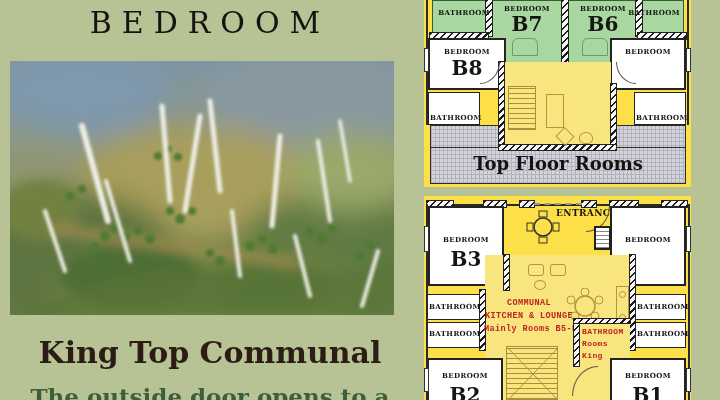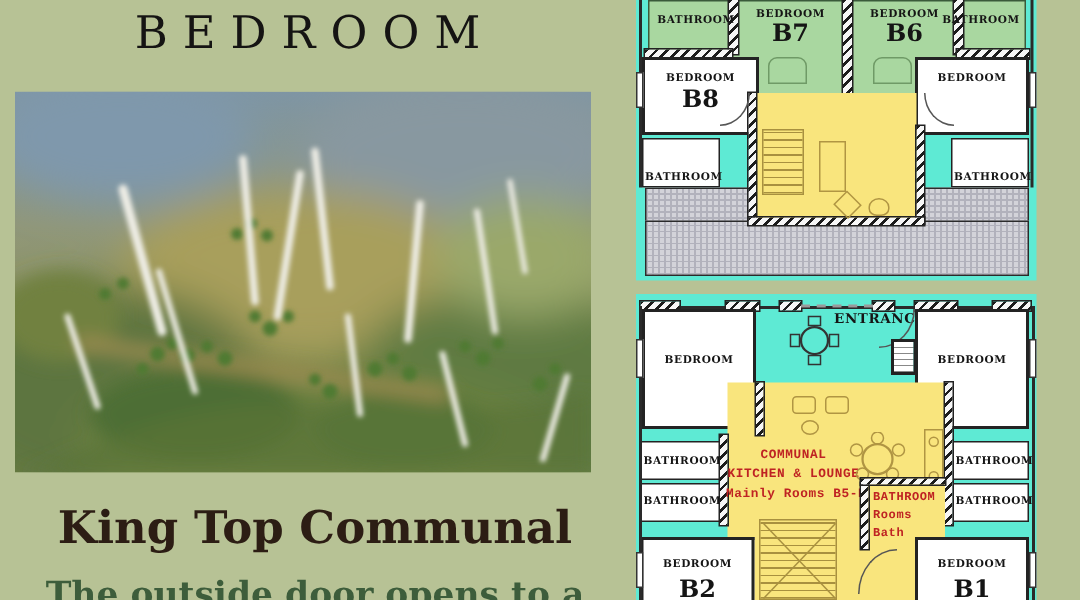--- a/index.html
+++ b/index.html
@@ -11,34 +11,34 @@
   
   .chalet-title { left:0; top:5px; width:420px; text-align:center;
     font-size:30px; font-weight:500; letter-spacing:10px; color:#151413; }
   .photo { left:10px; top:61px; width:384px; height:254px; overflow:hidden; }
   .king-heading { left:0; top:335px; width:420px; text-align:center;
     font-size:30px; font-weight:bold; color:#2c1d14; }
   .balcony-caption { left:0; top:383px; width:420px; text-align:center;
     font-size:23px; font-weight:bold; color:#3d5d3b; }
 
   
-  .plan { background:#5eead4; }
+  .plan { background:#fde047; }
   .hatch { background:repeating-linear-gradient(135deg,#1c1c1c 0 1.8px,#f6f6f6 1.8px 5px);
     outline:1px solid #222; }
   .grid-gray { background-color:#d3d3d9;
     background-image:repeating-linear-gradient(0deg,#b2b2bc 0 1px,transparent 1px 4px),
                      repeating-linear-gradient(90deg,#b2b2bc 0 1px,transparent 1px 4px);
     border:1.5px solid #2b2b2b; }
   .groom { background:#a9d7a0; border:1px solid #3a5a3a; }
   .wroom { background:#fff; border:2px solid #232323; }
   .yellow { background:#f9e57d; }
   .ylabel { background:#fceb90; }
   .rm  { font-weight:bold; font-size:7px; letter-spacing:.4px; color:#151515;
     text-align:center; line-height:1; white-space:nowrap; }
-  .rnum { font-weight:bold; font-size:16px; color:#151515; text-align:center; line-height:1; }
+  .rnum { font-weight:bold; font-size:20px; color:#151515; text-align:center; line-height:1; }
   .red { color:#bf2323;font-family:Liberation Mono, monospace; }
   .caption-band { font-weight:bold; font-size:18px; color:#131313; text-align:center; }
   .stairs { background:repeating-linear-gradient(0deg,#a8903f 0 1px,transparent 1px 5px);
     border:1px solid #a8903f; }
   .furn { border:1.2px solid #b09543; background:transparent; }
   .arc { border:1px solid #555; background:transparent; }
   .dash { border-top:2px dashed #9a9a9a; }
   .thinwall { background:#2a2a2a; }
   .win { background:#fff; border:1px solid #333; }
 </style>
@@ -173,20 +173,21 @@
   <div class="abs hatch" style="left:75px; top:145px; width:117px; height:5px;"></div>
 
   <div class="abs stairs" style="left:84px; top:86px; width:28px; height:44px;"></div>
   <div class="abs furn" style="left:122px; top:94px; width:18px; height:34px;"></div>
   <div class="abs furn" style="left:134px; top:130px; width:14px; height:13px; transform:rotate(45deg);"></div>
   <div class="abs furn" style="left:155px; top:132px; width:14px; height:12px; border-radius:50% 50% 40% 40%;"></div>
 
   <div class="abs arc" style="left:56px; top:62px; width:20px; height:22px; border-radius:0 0 100% 0; border-top:none; border-left:none;"></div>
   <div class="abs arc" style="left:192px; top:62px; width:20px; height:22px; border-radius:0 0 0 100%; border-top:none; border-right:none;"></div>
 
+  <div class="abs caption-band" style="left:6px; top:153px; width:256px;">Top Floor Rooms</div>
 
   <div class="abs thinwall" style="left:2px; top:0; width:2px; height:125px;"></div>
   <div class="abs thinwall" style="left:263px; top:0; width:2px; height:125px;"></div>
   <div class="abs win" style="left:0; top:48px; width:5px; height:24px;"></div>
   <div class="abs win" style="left:262px; top:48px; width:5px; height:24px;"></div>
 </div>
 
 <div class="abs plan" style="left:424px; top:196px; width:267px; height:204px;">
 
   <div class="abs thinwall" style="left:2px; top:8px; width:263px; height:1.5px;"></div>
@@ -210,20 +211,21 @@
   </div>
 
   <div class="abs arc" style="left:58px; top:10px; width:22px; height:24px; border-radius:0 0 0 100%; border-top:none; border-right:none;"></div>
   <div class="abs arc" style="left:162px; top:10px; width:24px; height:26px; border-radius:0 0 100% 0; border-top:none; border-left:none;"></div>
 
   <div class="abs" style="left:170px; top:30px; width:17px; height:24px; border:2px solid #222;
               background:repeating-linear-gradient(0deg,#888 0 1px,#fff 1px 4px);"></div>
 
   <div class="abs wroom" style="left:4px; top:10px; width:76px; height:80px;"></div>
   <div class="abs rm" style="left:8px; top:40px; width:68px;">BEDROOM</div>
+  <div class="abs rnum" style="left:8px; top:53px; width:68px;">B3</div>
 
   <div class="abs wroom" style="left:186px; top:10px; width:76px; height:80px;"></div>
   <div class="abs rm" style="left:190px; top:40px; width:68px;">BEDROOM</div>
 
   <div class="abs yellow" style="left:61px; top:59px; width:145px; height:145px;"></div>
   <div class="abs hatch" style="left:80px; top:59px; width:5px; height:35px;"></div>
   <div class="abs hatch" style="left:56px; top:94px; width:5px; height:60px;"></div>
   <div class="abs hatch" style="left:206px; top:59px; width:5px; height:95px;"></div>
 
   <div class="abs rm red" style="left:64px; top:103px; width:82px; font-size:8.5px;">COMMUNAL</div>
@@ -247,21 +249,21 @@
 
   <div class="abs furn" style="left:104px; top:68px; width:16px; height:12px; border-radius:3px;"></div>
   <div class="abs furn" style="left:126px; top:68px; width:16px; height:12px; border-radius:3px;"></div>
   <div class="abs furn" style="left:110px; top:84px; width:12px; height:10px; border-radius:50%;"></div>
 
   <div class="abs" style="left:154px; top:126px; width:52px; height:44px; background:#f9e57d;"></div>
   <div class="abs hatch" style="left:150px; top:126px; width:5px; height:44px;"></div>
   <div class="abs hatch" style="left:150px; top:123px; width:56px; height:4px;"></div>
   <div class="abs rm red" style="left:158px; top:132px; width:46px; font-size:8px; text-align:left;">BATHROOM</div>
   <div class="abs rm red" style="left:158px; top:144px; width:46px; font-size:8px; text-align:left;">Rooms</div>
-  <div class="abs rm red" style="left:158px; top:156px; width:46px; font-size:8px; text-align:left;">Bath</div>
+  <div class="abs rm red" style="left:158px; top:156px; width:46px; font-size:8px; text-align:left;">King</div>
 
   <div class="abs wroom" style="left:3px; top:98px; width:53px; height:26px; border-width:1.5px;"></div>
   <div class="abs rm" style="left:5px; top:107px; width:49px;">BATHROOM</div>
   <div class="abs wroom" style="left:3px; top:126px; width:53px; height:26px; border-width:1.5px;"></div>
   <div class="abs rm" style="left:5px; top:134px; width:49px;">BATHROOM</div>
 
   <div class="abs wroom" style="left:211px; top:98px; width:51px; height:26px; border-width:1.5px;"></div>
   <div class="abs rm" style="left:213px; top:107px; width:47px;">BATHROOM</div>
   <div class="abs wroom" style="left:211px; top:126px; width:51px; height:26px; border-width:1.5px;"></div>
   <div class="abs rm" style="left:213px; top:134px; width:47px;">BATHROOM</div>

